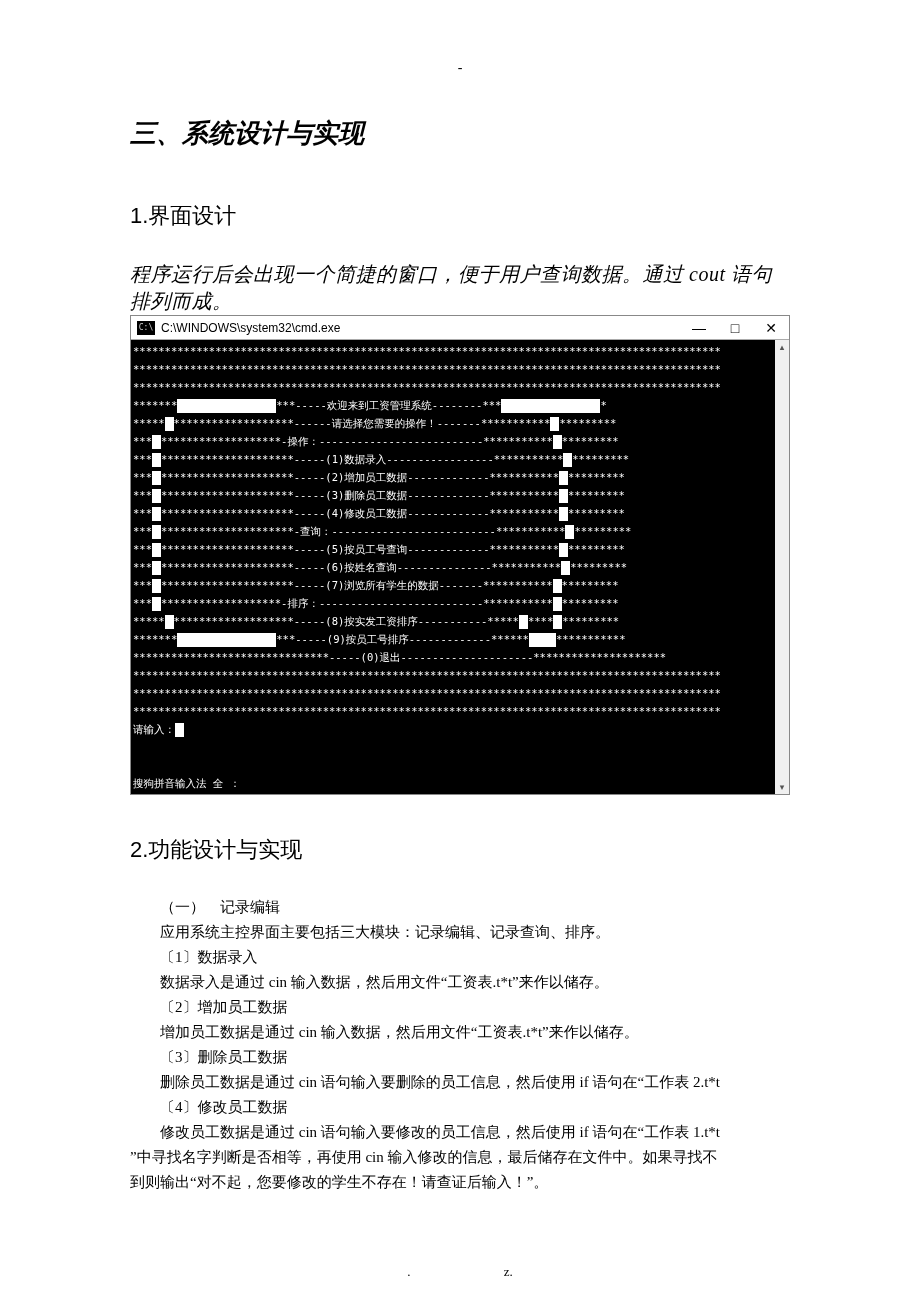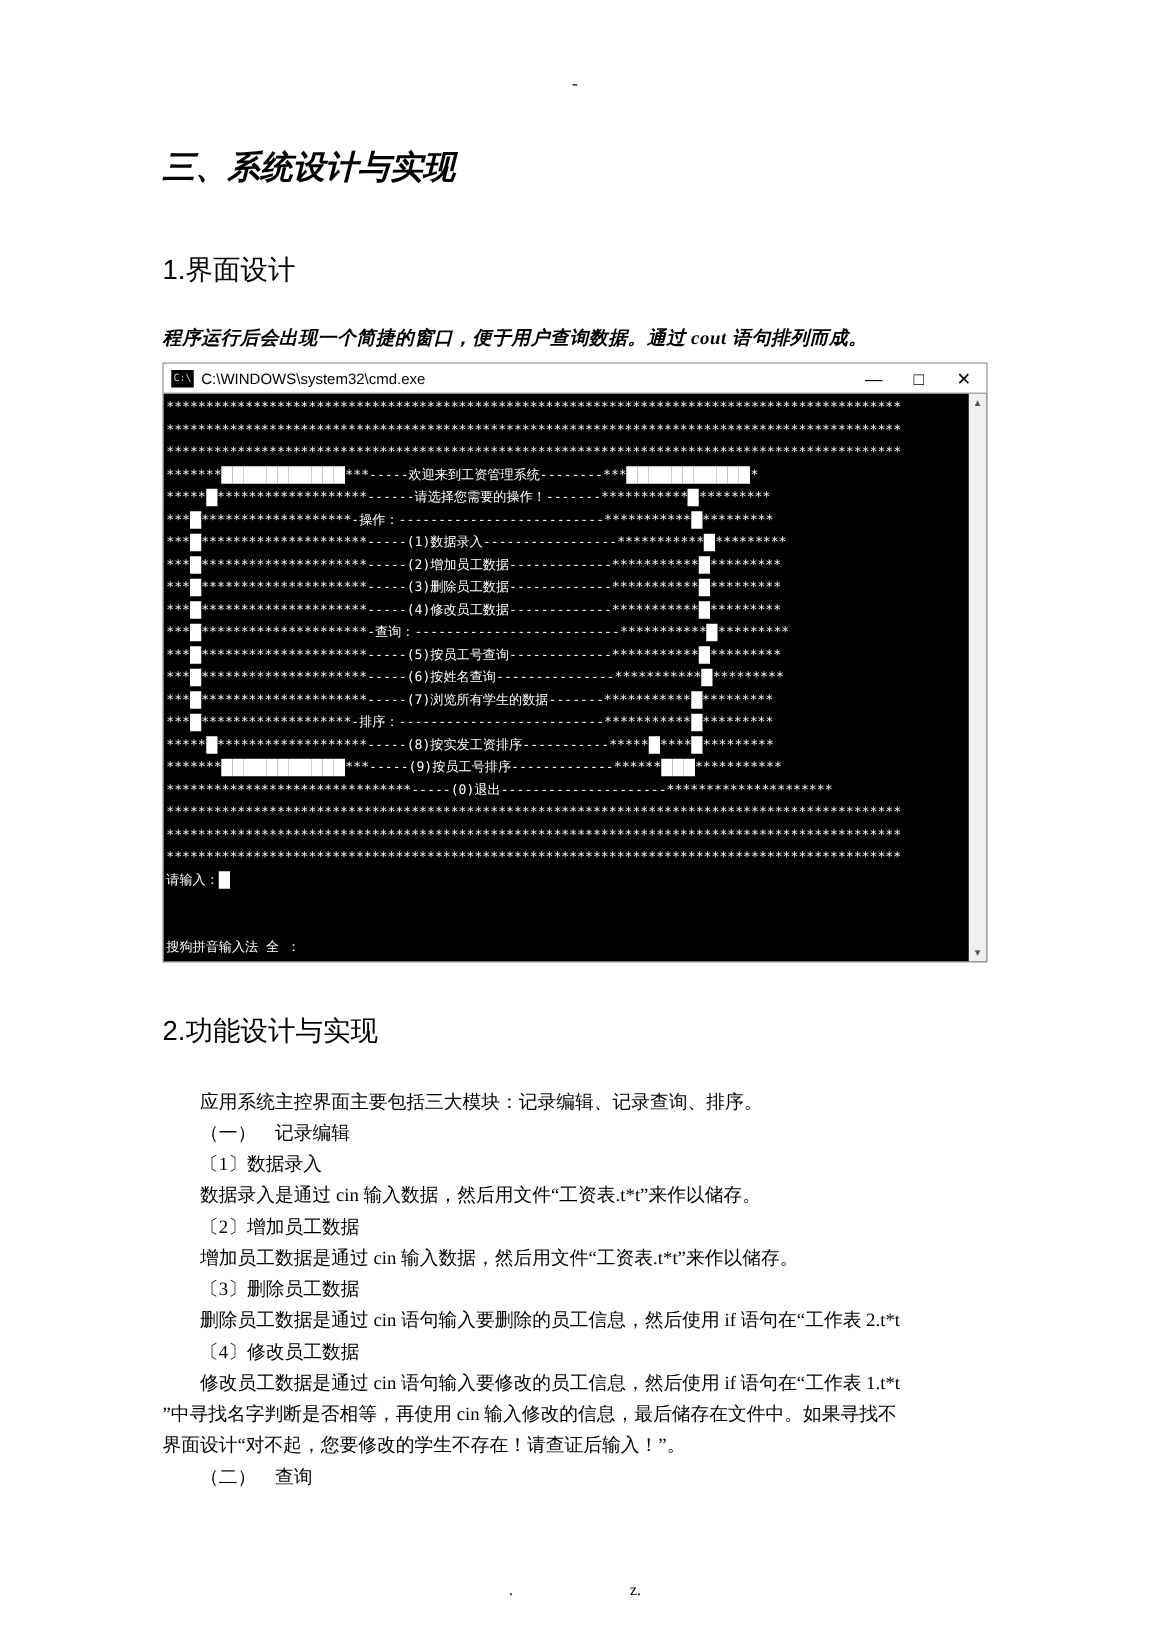--- a/index.html
+++ b/index.html
@@ -21,24 +21,22 @@
     font-style: italic;
   }
   h2.subtitle {
     font-family: "SimHei", sans-serif;
     font-size: 22px;
     font-weight: normal;
     margin: 0 0 30px 0;
   }
   .intro {
     font-style: italic;
-    font-size: 15px;
+    font-size: 20px;
     letter-spacing: 0.5px;
-    margin-bottom: 10px;
-    font-weight: bold;
   }
   .cmd-window {
     border: 1px solid #888;
     background: #fff;
     width: 660px;
     margin: 0 auto 40px auto;
   }
   .cmd-titlebar {
     display: flex;
     align-items: center;
@@ -131,31 +129,30 @@
     <div class="cmd-scroll">
       <div class="arrow-up">▴</div>
       <div class="arrow-down">▾</div>
     </div>
   </div>
 </div>
 
 <h2 class="subtitle">2.功能设计与实现</h2>
 
 <div class="body-text">
+  <p>（一）　记录编辑</p>
   <p>应用系统主控界面主要包括三大模块：记录编辑、记录查询、排序。</p>
-  <p>（一）　记录编辑</p>
   <p>〔1〕数据录入</p>
   <p>数据录入是通过 cin 输入数据，然后用文件“工资表.t*t”来作以储存。</p>
   <p>〔2〕增加员工数据</p>
   <p>增加员工数据是通过 cin 输入数据，然后用文件“工资表.t*t”来作以储存。</p>
   <p>〔3〕删除员工数据</p>
   <p>删除员工数据是通过 cin 语句输入要删除的员工信息，然后使用 if 语句在“工作表 2.t*t</p>
   <p>〔4〕修改员工数据</p>
   <p>修改员工数据是通过 cin 语句输入要修改的员工信息，然后使用 if 语句在“工作表 1.t*t</p>
   <p class="wrap">”中寻找名字判断是否相等，再使用 cin 输入修改的信息，最后储存在文件中。如果寻找不</p>
-  <p class="wrap">界面设计“对不起，您要修改的学生不存在！请查证后输入！”。</p>
-  <p>（二）　查询</p>
+  <p class="wrap">到则输出“对不起，您要修改的学生不存在！请查证后输入！”。</p>
 </div>
 
 <div class="footer">
   <span class="dot">.</span>
   <span>z.</span>
 </div>
 
 </body></html>

